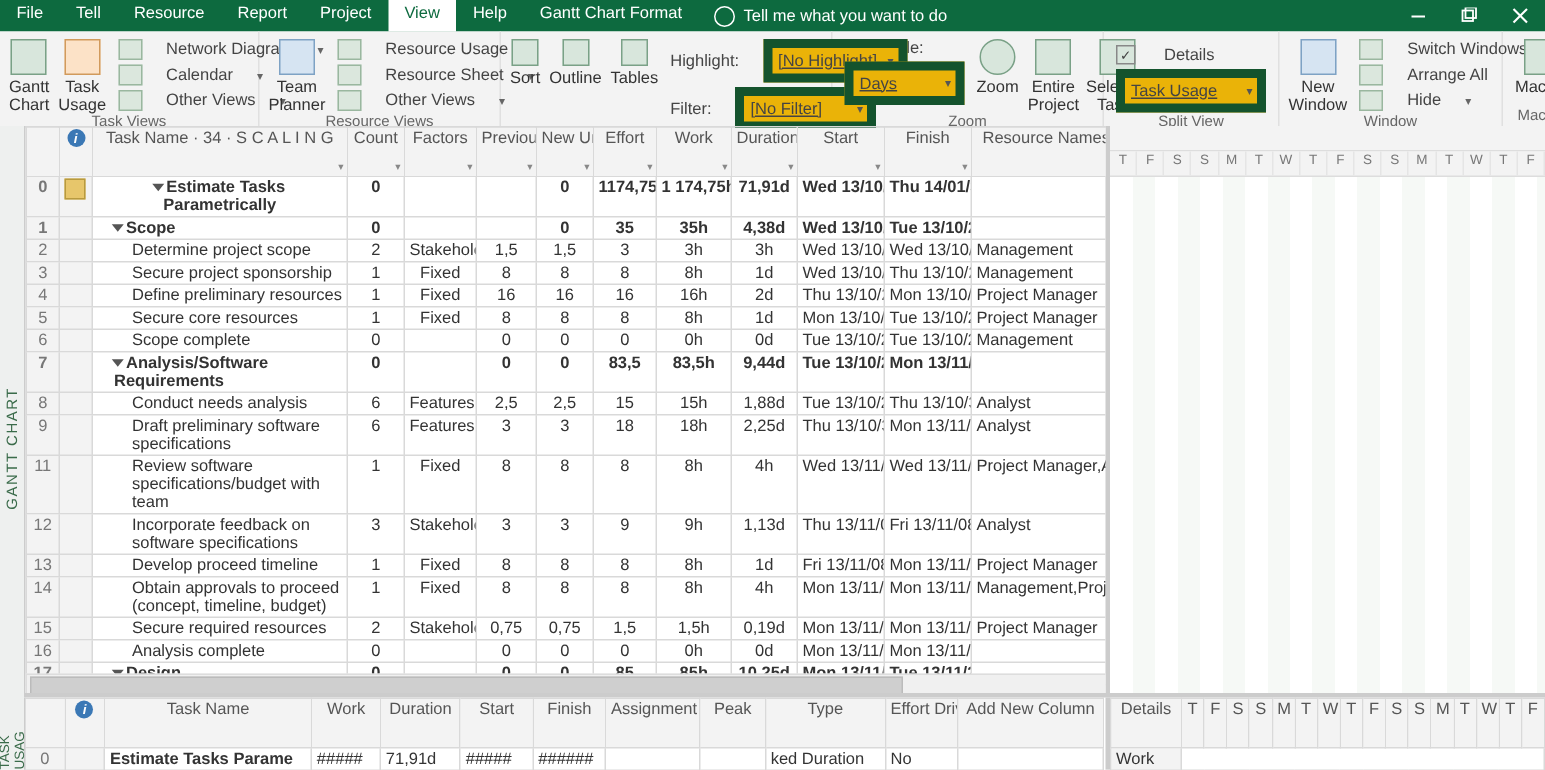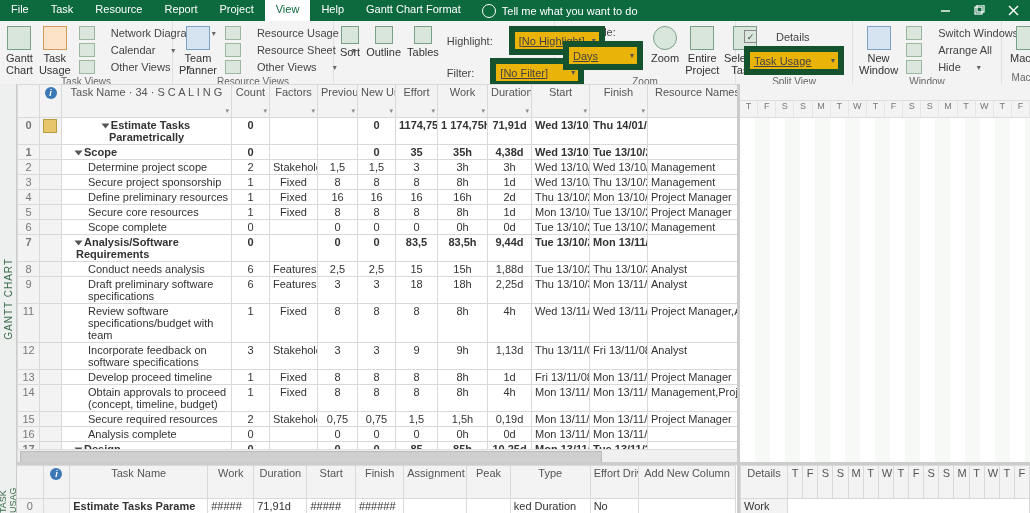--- a/index.html
+++ b/index.html
@@ -55,21 +55,21 @@
   .bottom .sidelabel2{width:16px;background:#eef0ef;border-right:1px solid #ccc;display:flex;align-items:center;justify-content:center;position:absolute;left:-16px;top:0;bottom:0;}
   .bottom .sidelabel2 span{writing-mode:vertical-rl;transform:rotate(180deg);font-size:9px;color:#3a6b4a;}
   .scrollh{position:absolute;height:14px;background:#f0f0f0;border:1px solid #ddd;}
   .scrollh .thumb{position:absolute;top:1px;height:10px;background:#cfcfcf;border:1px solid #bbb;}
 </style>
 </head>
 <body>
 
 <div class="menubar">
   <div class="tab">File</div>
-  <div class="tab">Task</div>
+  <div class="tab">Tell</div>
   <div class="tab">Resource</div>
   <div class="tab">Report</div>
   <div class="tab">Project</div>
   <div class="tab active">View</div>
   <div class="tab">Help</div>
   <div class="tab">Gantt Chart Format</div>
   <div class="tell">
       <span class="bulb"></span>
       <span>Tell me what you want to do</span>
     </div>

